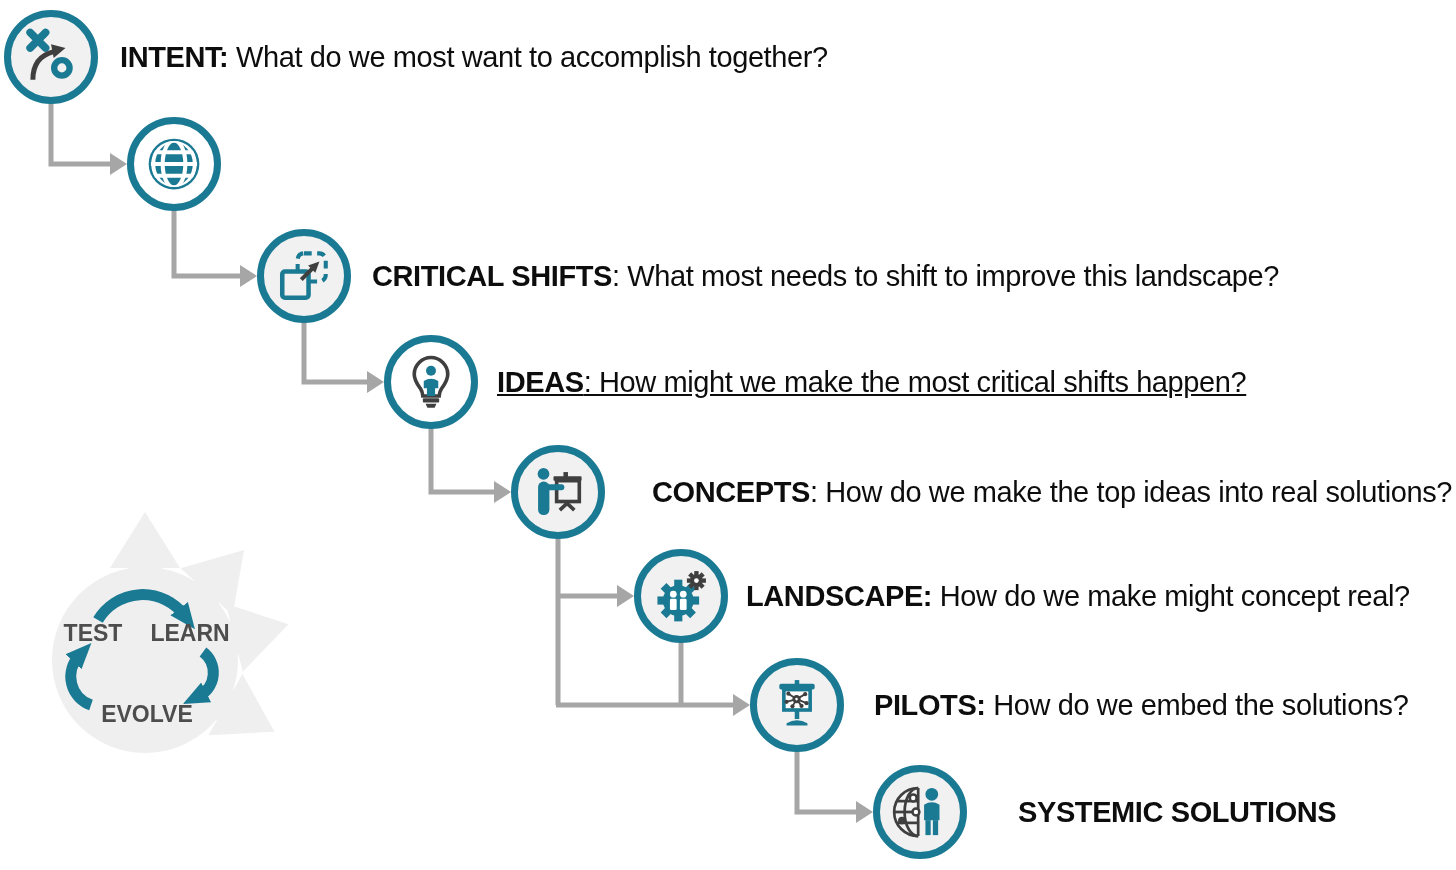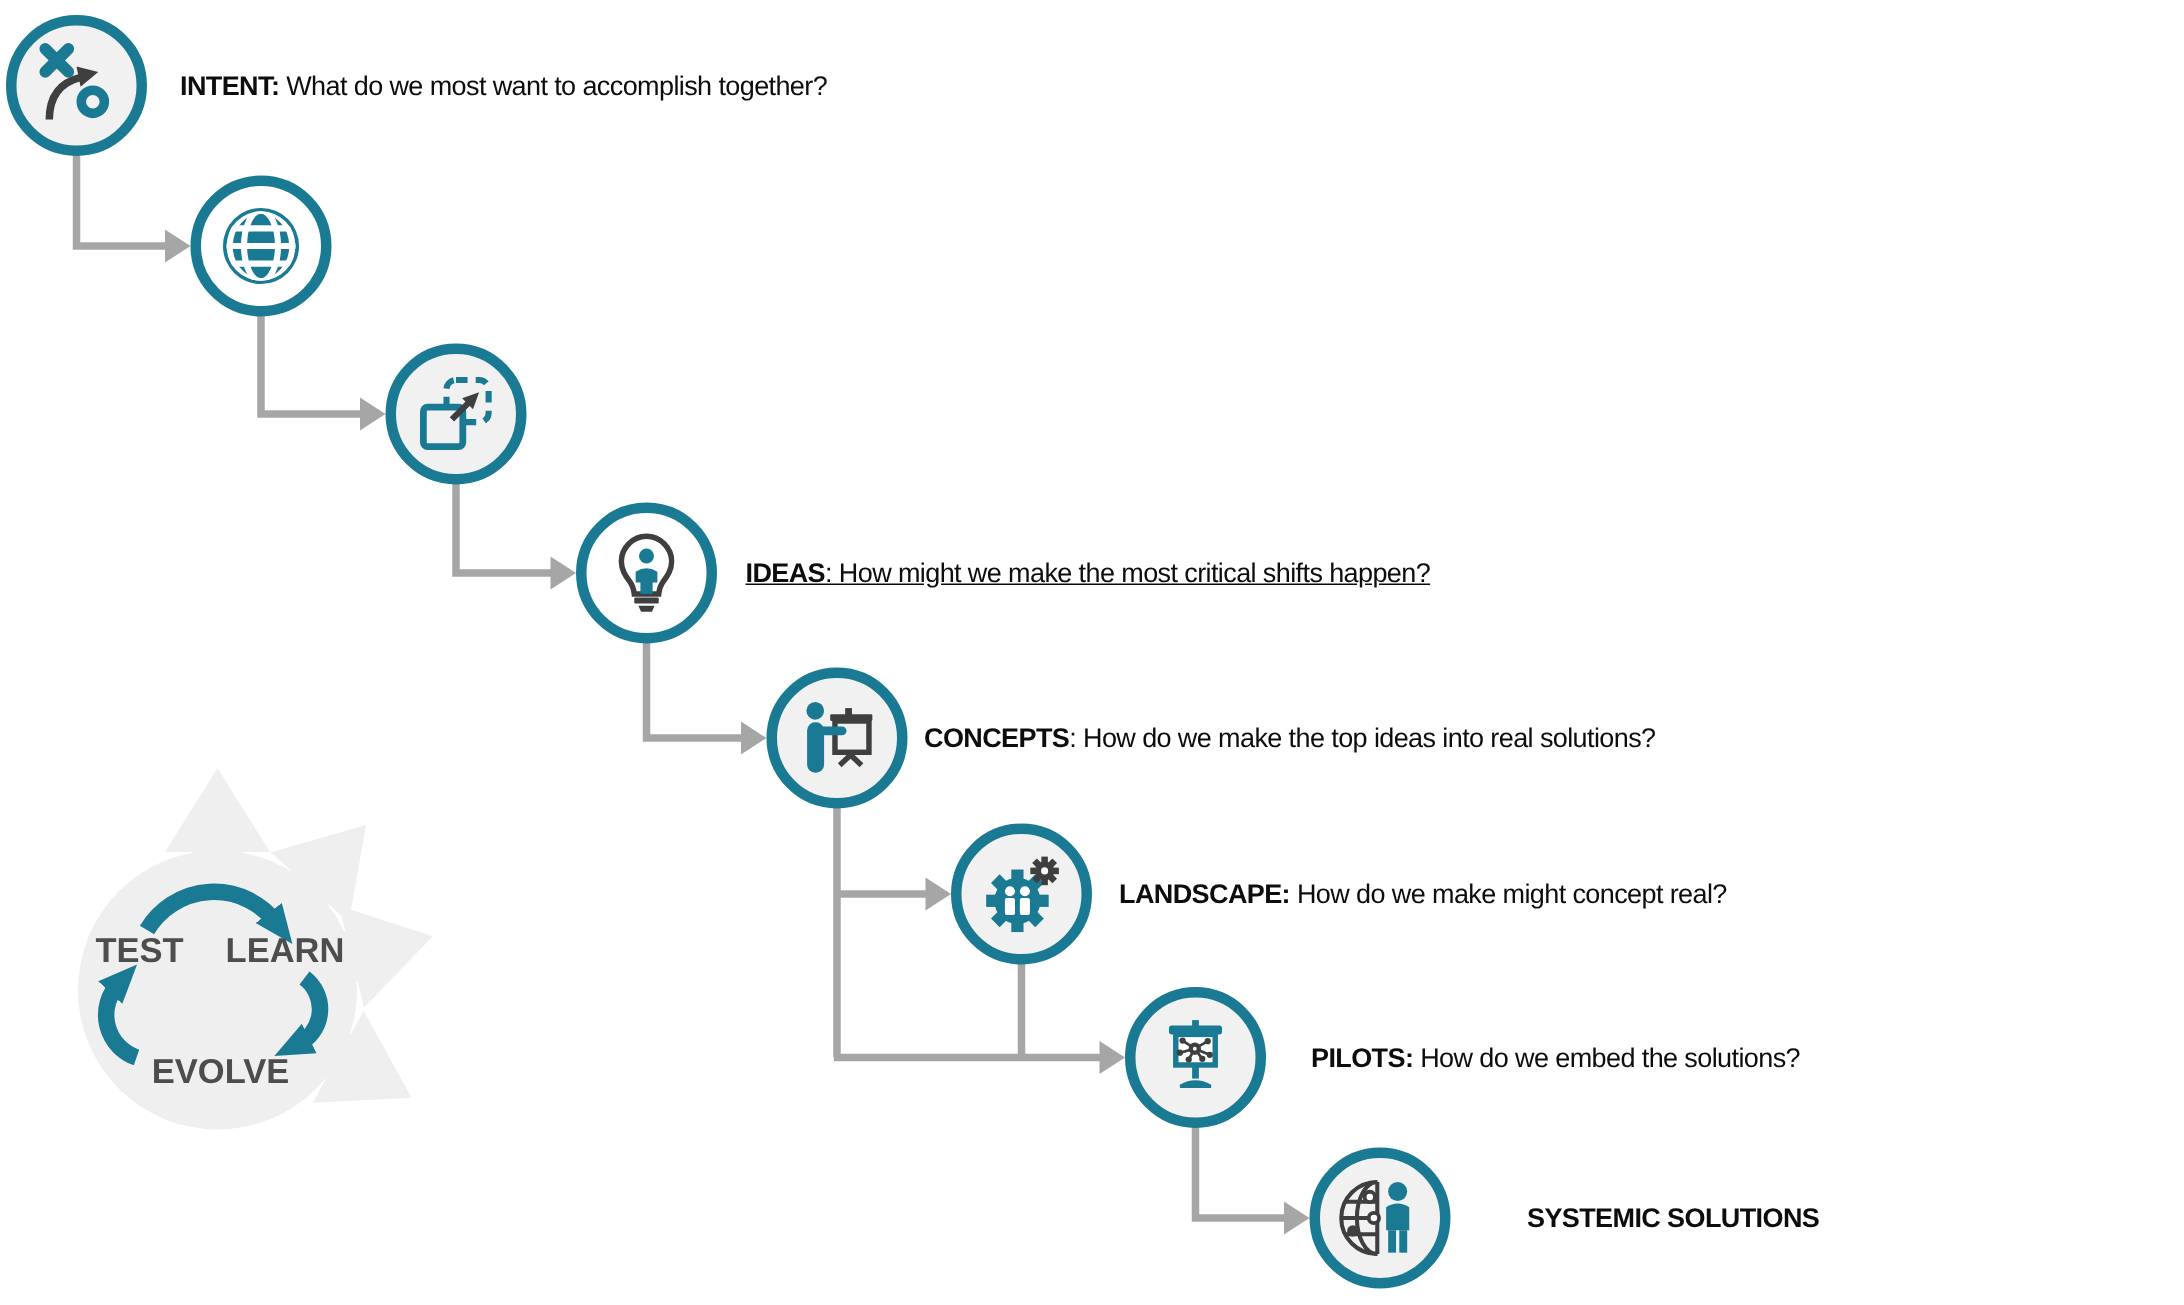--- a/index.html
+++ b/index.html
@@ -25,21 +25,21 @@
   .node{
     position:absolute;width:94px;height:94px;box-sizing:border-box;
     border:7px solid var(--c-teal);border-radius:50%;
     background:var(--c-circle_bg);
     display:flex;align-items:center;justify-content:center;
     z-index:2;
   }
   .node-white{background:#fff;}
   .step-label{
     position:absolute;z-index:2;white-space:nowrap;
-    font-size:18px;line-height:32px;letter-spacing:-0.4px;
+    font-size:29px;line-height:32px;letter-spacing:-0.4px;
   }
   .step-label .ttl{font-weight:700;}
   
   .teal-fill{fill:var(--c-teal);}
   .teal-stroke{stroke:var(--c-teal);}
   .dark-fill{fill:var(--c-dark);}
   .dark-stroke{stroke:var(--c-dark);}
   .white-fill{fill:#ffffff;}
   .white-stroke{stroke:#ffffff;}
   .bg-fill{fill:var(--c-circle_bg);}
@@ -132,20 +132,21 @@
   </div>
 
   <div class="node" style="left:257px;top:229px;">
     <svg width="58" height="58" viewBox="0 0 64 64">
       <rect class="teal-stroke" x="25" y="7" width="31" height="31" rx="7" fill="none" stroke-width="4.5" stroke-dasharray="8.5 6"></rect>
       <rect class="teal-stroke bg-fill" x="8" y="27" width="29" height="29" rx="3" stroke-width="5"></rect>
       <line class="dark-stroke" x1="29" y1="36" x2="41" y2="24" stroke-width="4.5"></line>
       <polygon class="dark-fill" points="49,16 44.5,28.5 36.5,20.5"></polygon>
     </svg>
   </div>
+  <div class="step-label" style="left:372px;top:260px;"><span class="ttl">CRITICAL SHIFTS</span><span>: What most needs to shift to improve this landscape?</span></div>
 
   <div class="node node-white" style="left:384px;top:335px;">
     <svg width="58" height="58" viewBox="0 0 64 64">
       <path class="dark-stroke white-fill" stroke-width="4" d="M32 5 C42 5 50.5 13.5 50.5 23.5 C50.5 30.5 46.5 35.2 43.5 39.5 C42 41.8 41.3 44.5 41 47.5 L23 47.5 C22.7 44.5 22 41.8 20.5 39.5 C17.5 35.2 13.5 30.5 13.5 23.5 C13.5 13.5 22 5 32 5 Z"></path>
       <circle class="teal-fill" cx="32" cy="19.5" r="5.5"></circle>
       <path class="teal-fill" d="M24 31 Q32 26 40 31 L40 39 L36.5 39 L36.5 47.5 L27.5 47.5 L27.5 39 L24 39 Z"></path>
       <rect class="dark-fill" x="23" y="50" width="18" height="4.5" rx="1"></rect>
       <path class="dark-fill" d="M26 56 L38 56 L36 60.5 L28 60.5 Z"></path>
     </svg>
   </div>
@@ -155,21 +156,21 @@
     <svg width="58" height="58" viewBox="0 0 64 64">
       <rect class="dark-fill" x="38" y="10" width="5" height="6"></rect>
       <rect class="dark-fill" x="27" y="14.5" width="31" height="5" rx="1"></rect>
       <rect class="dark-stroke" x="30.5" y="19.5" width="25" height="23" fill="none" stroke-width="4"></rect>
       <path class="dark-stroke" d="M34 52 L42 44.5 L50 52" fill="none" stroke-width="4"></path>
       <circle class="teal-fill" cx="16" cy="12" r="6.5"></circle>
       <rect class="teal-fill" x="10" y="20.5" width="12.5" height="37" rx="6"></rect>
       <rect class="teal-fill" x="14" y="23.5" width="25" height="6.5" rx="3.25"></rect>
     </svg>
   </div>
-  <div class="step-label" style="left:616px;top:476px;"><span class="ttl">CONCEPTS</span><span>: How do we make the top ideas into real solutions?</span></div>
+  <div class="step-label" style="left:652px;top:476px;"><span class="ttl">CONCEPTS</span><span>: How do we make the top ideas into real solutions?</span></div>
 
   <div class="node" style="left:634px;top:549px;">
     <svg width="58" height="58" viewBox="0 0 64 64">
       <g transform="translate(29,37)">
         <g class="teal-fill">
           <circle r="17"></circle>
           <rect x="-4.5" y="-23" width="9" height="9"></rect>
           <rect x="-4.5" y="-23" width="9" height="9" transform="rotate(45)"></rect>
           <rect x="-4.5" y="-23" width="9" height="9" transform="rotate(90)"></rect>
           <rect x="-4.5" y="-23" width="9" height="9" transform="rotate(135)"></rect>

